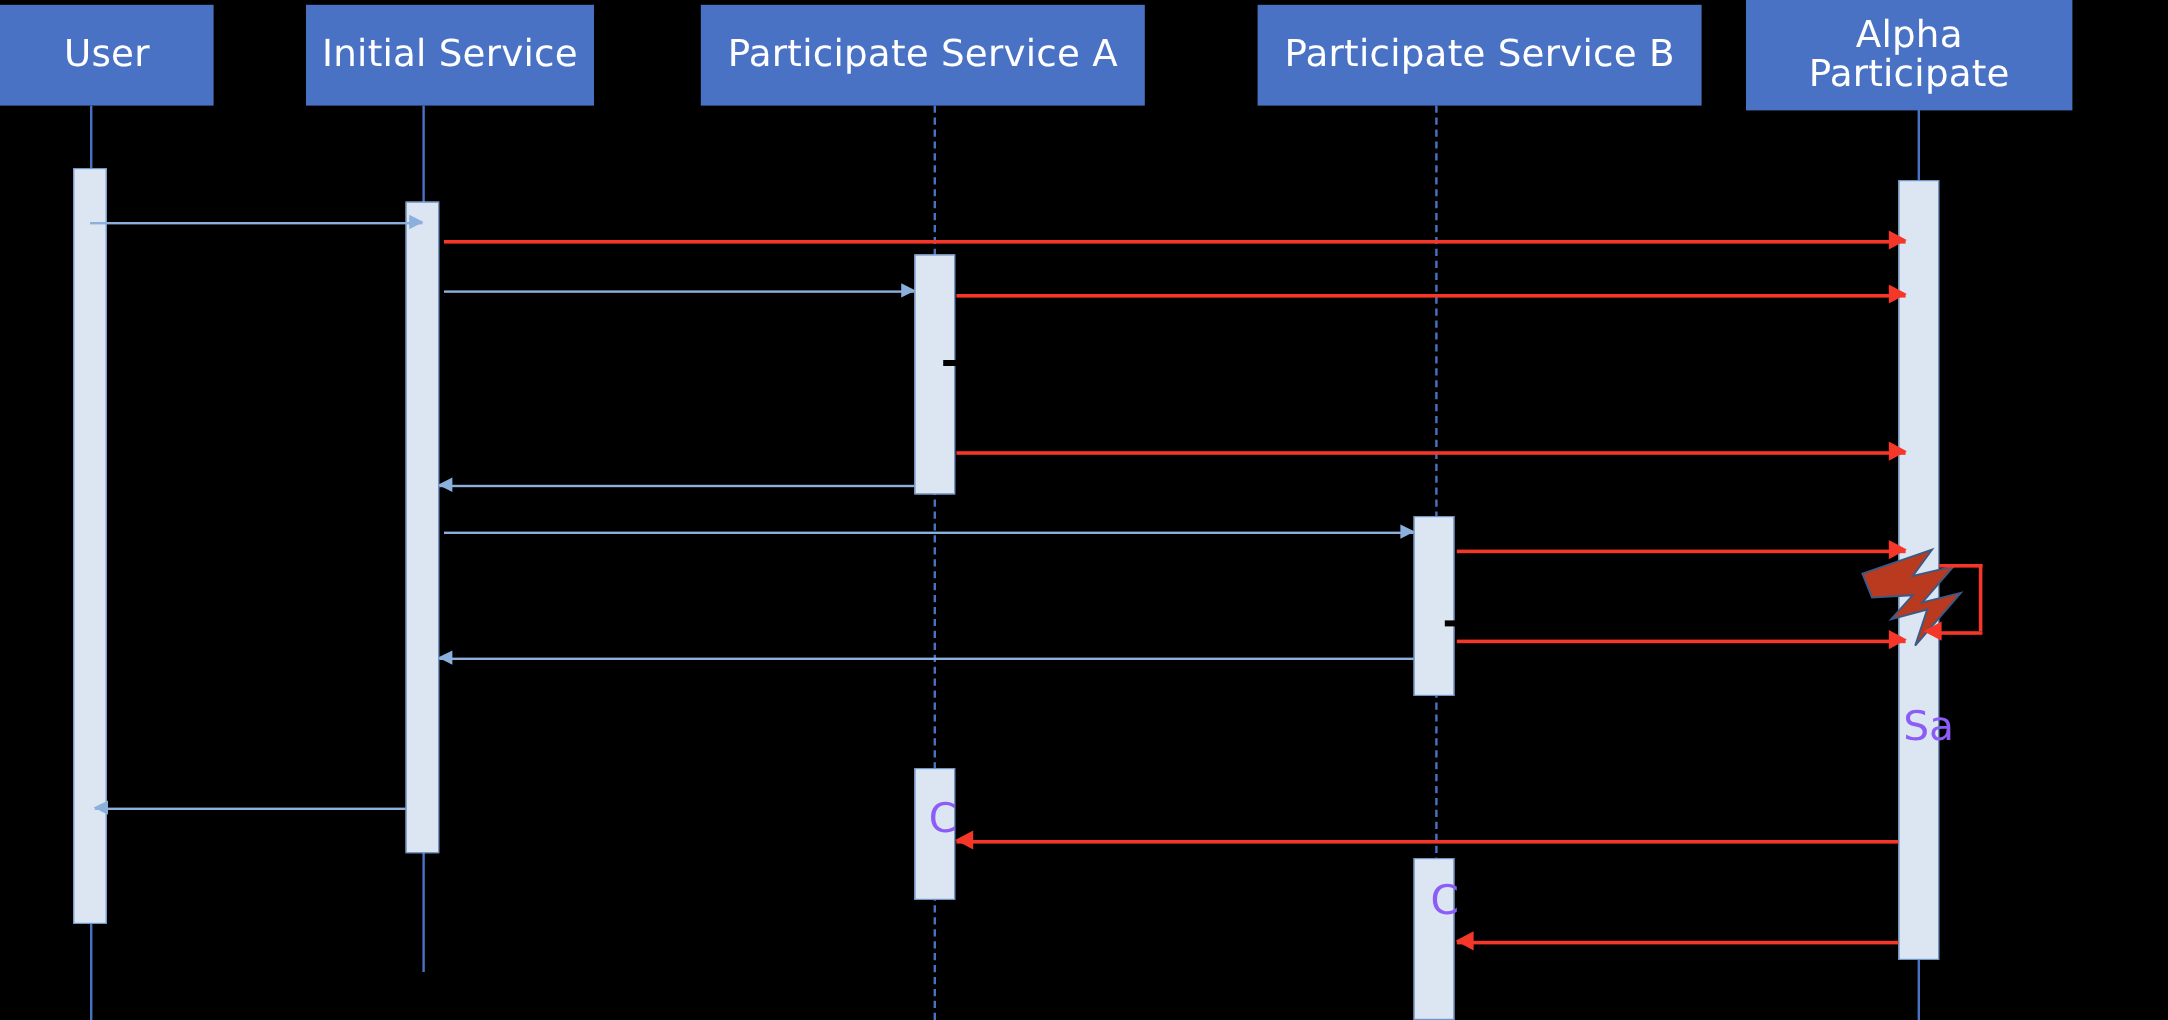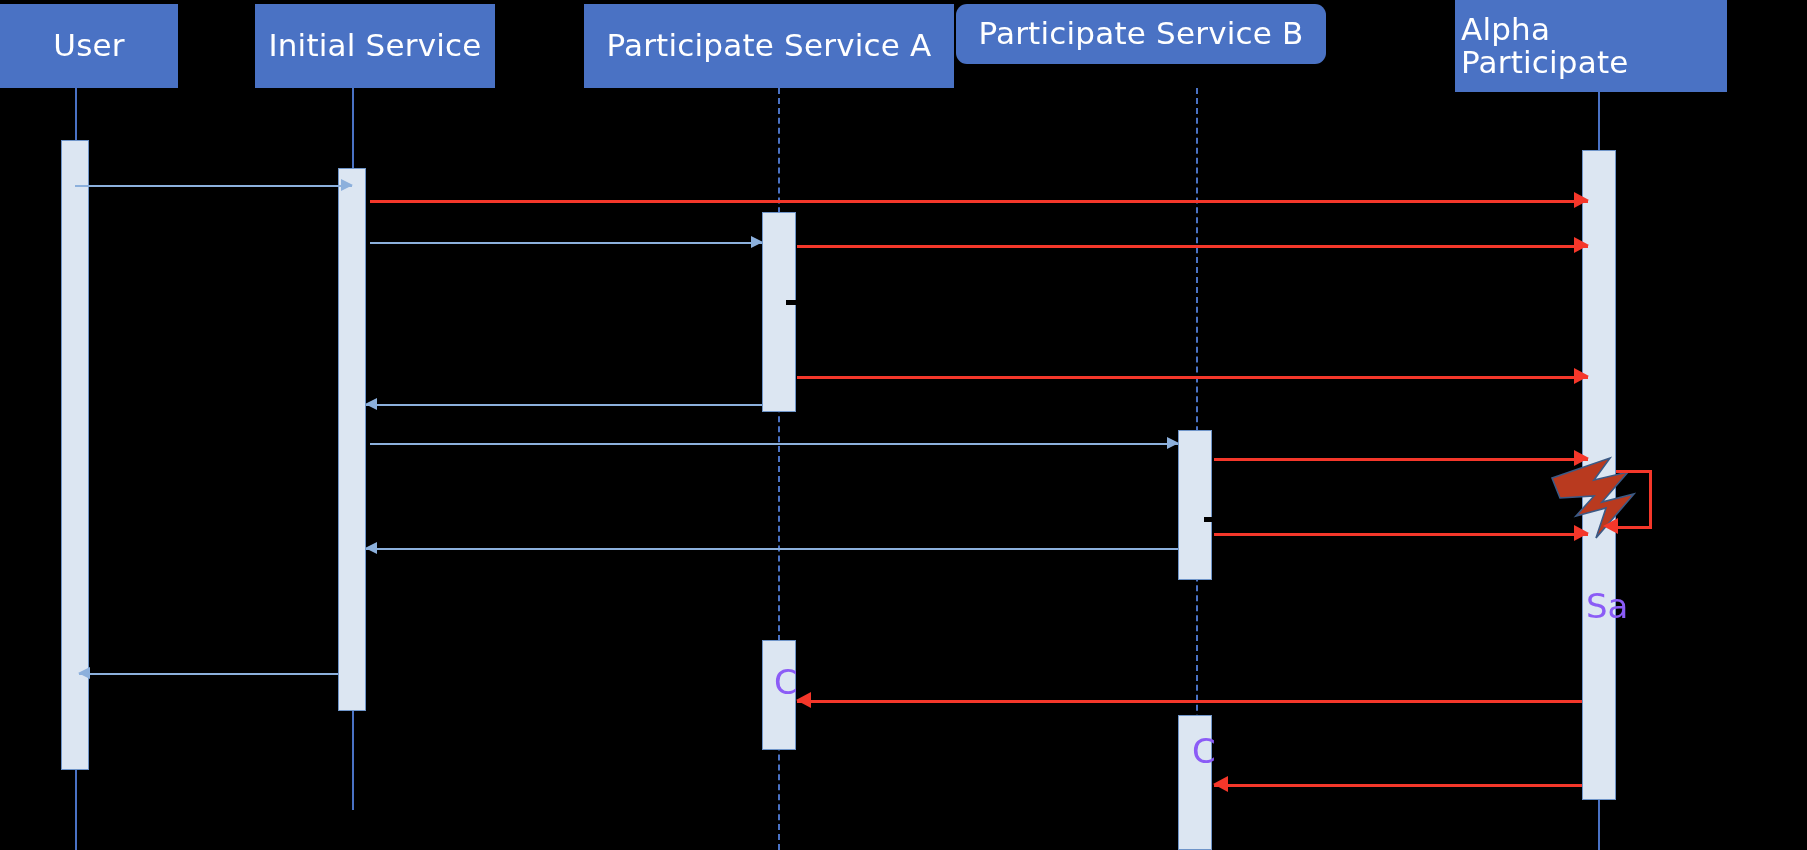--- a/index.html
+++ b/index.html
@@ -6,21 +6,21 @@
   body{width:1807px;height:850px;overflow:hidden;
        font-family:"DejaVu Sans","Liberation Sans",sans-serif;}
   #stage{position:relative;width:1807px;height:850px;background:#000;}
 
   
   .participant{
     position:absolute;
     background:#4a72c4;
     color:#ffffff;
     display:flex;align-items:center;justify-content:center;
-    text-align:left;
+    text-align:center;
     font-size:31px;
     line-height:1.08;
     letter-spacing:.2px;
     box-sizing:border-box;
     padding:18px 6px;
   }
 
   
   .lifeline{
     position:absolute;
@@ -99,21 +99,21 @@
   </div>
 
   <div class="participant" style="left:255px;top:4px;width:240px;height:84px;">
     <span>Initial Service</span>
   </div>
 
   <div class="participant" style="left:572px;top:4px;width:370px;height:84px;margin-left:12px;">
     <span>Participate Service A</span>
   </div>
 
-  <div class="participant" style="left:956px;top:4px;width:370px;height:60px;border-radius:11px;">
+  <div class="participant" style="left:1048px;top:4px;width:370px;height:84px;">
     <span>Participate Service B</span>
   </div>
 
   <div class="participant" style="left:1455px;top:0px;width:272px;height:92px;">
     <span>Alpha Participate</span>
   </div>
 
   <div class="lifeline" style="left:75px;top:88px;height:762px;"></div>
   <div class="lifeline" style="left:352px;top:88px;height:722px;"></div>
   <div class="lifeline dashed" style="left:778px;top:88px;height:762px;"></div>

